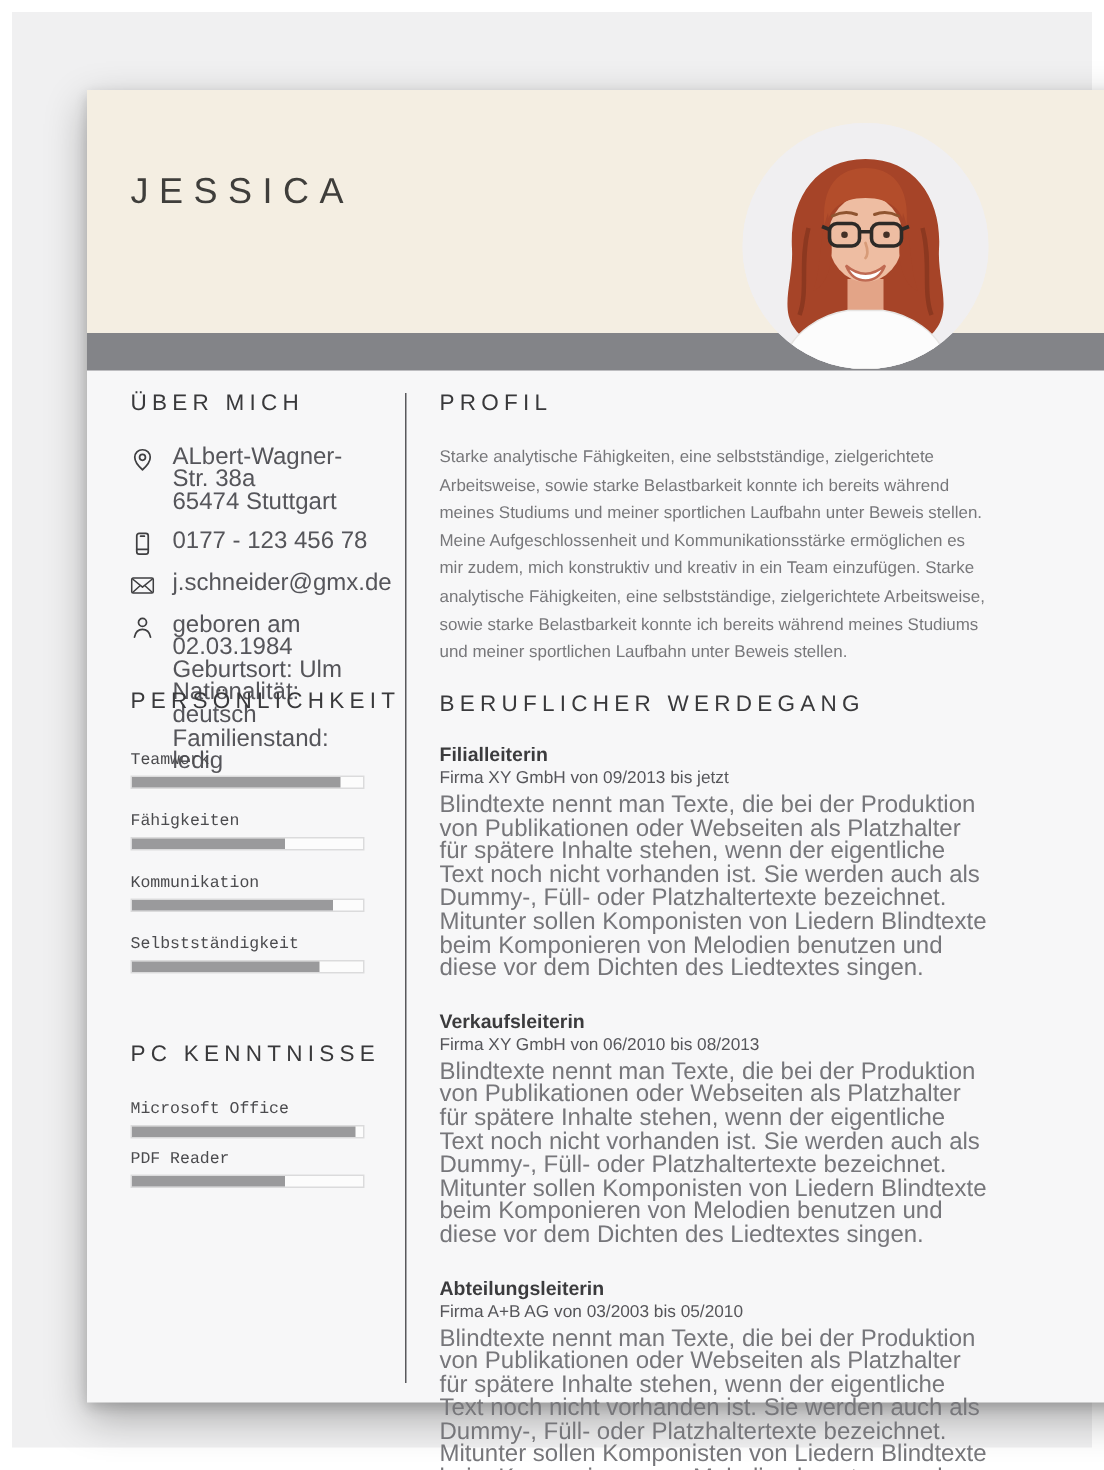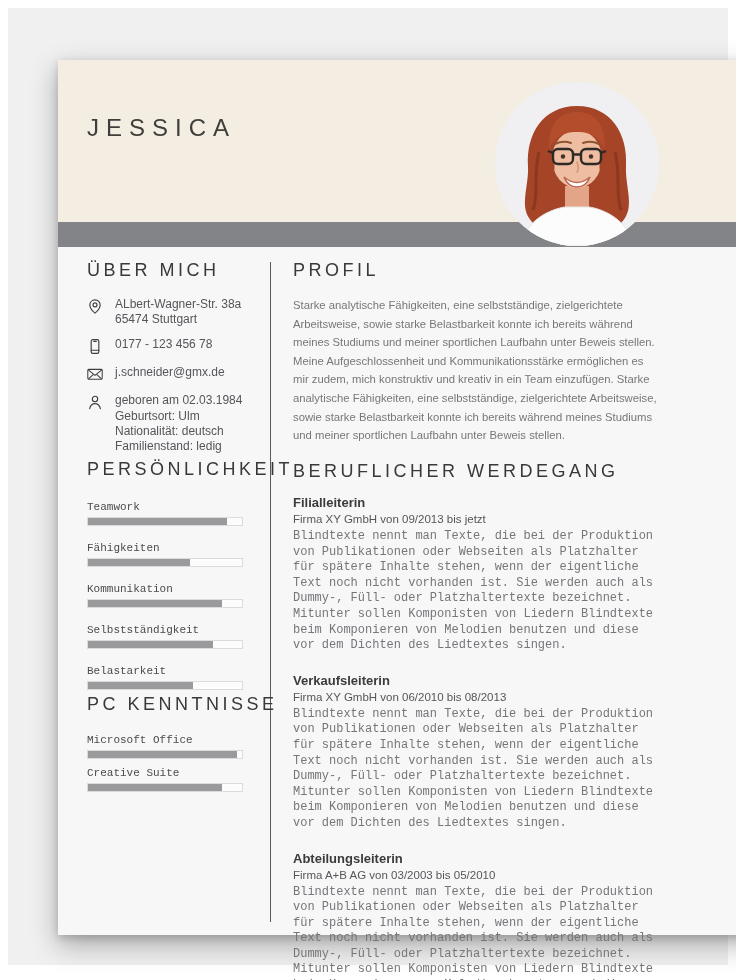--- a/index.html
+++ b/index.html
@@ -27,30 +27,30 @@
   }
   .last-line{margin-top:6px;display:flex;align-items:baseline;}
   .role{font-size:12.5px;letter-spacing:3.5px;color:#504f4b;margin-left:15px;white-space:nowrap;}
 
   
   .content{position:absolute;inset:0;}
   .v-divider{position:absolute;left:212px;top:202px;width:1px;height:660px;background:#59595c;}
   .col-left{position:absolute;left:29px;top:0;width:158px;height:100%;}
   .col-right{position:absolute;left:235px;top:0;width:370px;height:100%;}
   .section-title{
-    font-size:18px;letter-spacing:3.5px;color:#39393b;font-weight:400;white-space:nowrap;
+    font-size:15px;letter-spacing:3.5px;color:#39393b;font-weight:400;white-space:nowrap;
   }
   
   .about-title{position:absolute;top:200px;left:0;}
   .contact-list{position:absolute;top:237px;left:0;width:158px;}
   .contact-row{display:flex;align-items:flex-start;margin-bottom:10px;}
   .contact-icon{width:17px;flex:0 0 17px;margin-right:11px;margin-top:1px;}
   .contact-icon svg{display:block;width:16px;height:17px;}
   .contact-lines{flex:1;}
-  .contact-line{font-size:12px;line-height:15.2px;color:#55555a;}
+  .contact-line{font-size:16px;line-height:15.2px;color:#55555a;}
 
   .pers-title{position:absolute;top:399px;left:0;}
   .pers-skills{position:absolute;top:440px;left:0;width:156px;}
   .pc-title{position:absolute;top:634px;left:0;}
   .pc-skills{position:absolute;top:673px;left:0;width:156px;}
   .skill-row{margin-bottom:15px;}
   .pc-skills .skill-row{margin-bottom:7px;}
   .skill-label{font-size:11px;line-height:14px;color:#4b4b4e;margin-bottom:3px;font-family:Liberation Mono, monospace;}
   .skill-track{height:9px;background:#fcfcfc;border:1px solid #dbdbdc;box-sizing:border-box;}
   .skill-fill{height:100%;background:#9a9a9c;}
@@ -59,21 +59,21 @@
   .profil-title{position:absolute;top:200px;left:0;}
   .profil-text{
     position:absolute;top:236px;left:0;width:368px;
     font-size:11.3px;line-height:18.6px;color:#77777a;
   }
   .career-title{position:absolute;top:401px;left:0;}
   .jobs{position:absolute;top:435px;left:0;width:370px;}
   .job{margin-bottom:19px;}
   .job-title{font-size:13px;font-weight:700;color:#3b3b3d;line-height:16px;}
   .job-meta{font-size:11.5px;color:#56565a;line-height:16px;margin-bottom:2px;}
-  .job-text{font-size:12px;line-height:15.6px;color:#76767a;font-family:Liberation Mono, monospace;}
+  .job-text{font-size:16px;line-height:15.6px;color:#76767a;}
 </style>
 </head>
 <body>
 
 <div class="canvas">
   <div class="sheet">
 
     <div class="header">
       <div class="name-block">
         <div class="first-name">JESSICA</div>
@@ -179,40 +179,34 @@
               <div class="skill-track">
                 <div class="skill-fill" style="width: 87%;"></div>
               </div>
             </div>
             <div class="skill-row">
               <div class="skill-label">Selbstständigkeit</div>
               <div class="skill-track">
                 <div class="skill-fill" style="width: 81%;"></div>
               </div>
             </div>
-            <div class="skill-row">
-              <div class="skill-label">Belastarkeit</div>
-              <div class="skill-track">
-                <div class="skill-fill" style="width: 68%;"></div>
-              </div>
-            </div>
           </div>
 
         <div class="section-title pc-title">PC KENNTNISSE</div>
         <div class="pc-skills" id="pc-skills">
             <div class="skill-row">
               <div class="skill-label">Microsoft Office</div>
               <div class="skill-track">
                 <div class="skill-fill" style="width: 97%;"></div>
               </div>
             </div>
             <div class="skill-row">
-              <div class="skill-label">Creative Suite</div>
-              <div class="skill-track">
-                <div class="skill-fill" style="width: 87%;"></div>
+              <div class="skill-label">PDF Reader</div>
+              <div class="skill-track">
+                <div class="skill-fill" style="width: 66%;"></div>
               </div>
             </div>
           </div>
       </div>
 
       <div class="col-right">
         <div class="section-title profil-title">PROFIL</div>
         <div class="profil-text">Starke analytische Fähigkeiten, eine selbstständige, zielgerichtete Arbeitsweise, sowie starke Belastbarkeit konnte ich bereits während meines Studiums und meiner sportlichen Laufbahn unter Beweis stellen. Meine Aufgeschlossenheit und Kommunikationsstärke ermöglichen es mir zudem, mich konstruktiv und kreativ in ein Team einzufügen. Starke analytische Fähigkeiten, eine selbstständige, zielgerichtete Arbeitsweise, sowie starke Belastbarkeit konnte ich bereits während meines Studiums und meiner sportlichen Laufbahn unter Beweis stellen.</div>
 
         <div class="section-title career-title">BERUFLICHER WERDEGANG</div>

